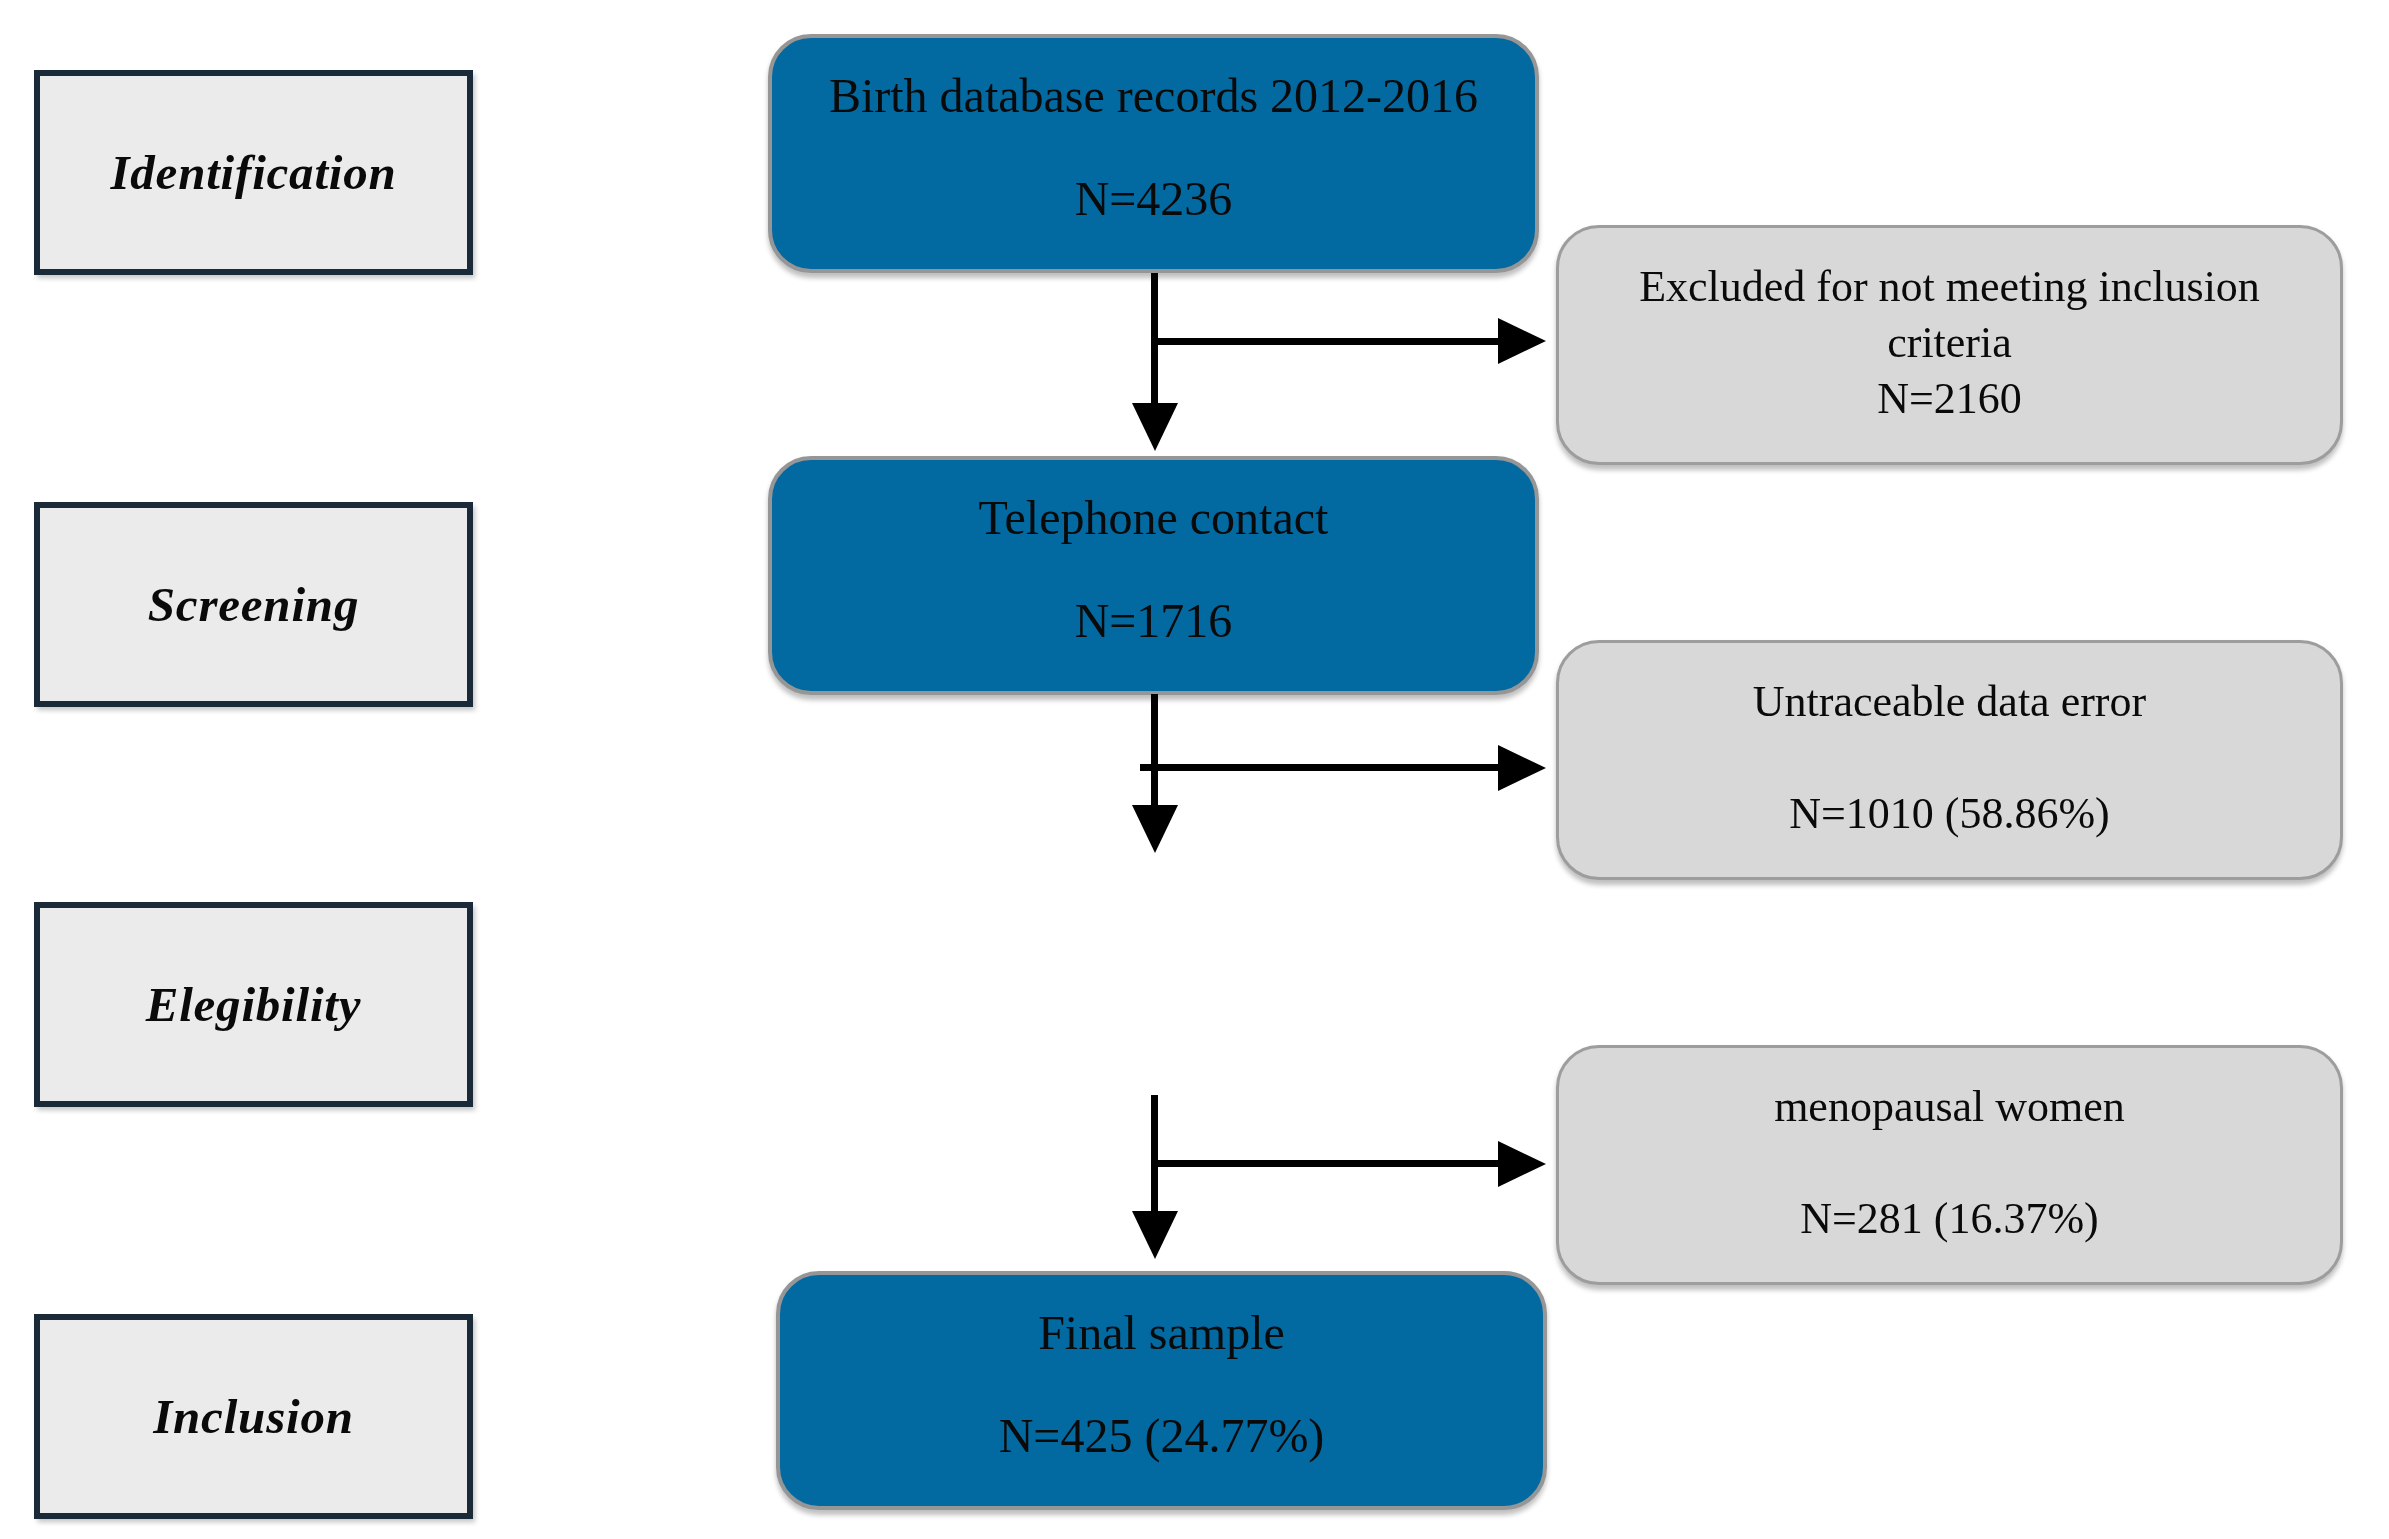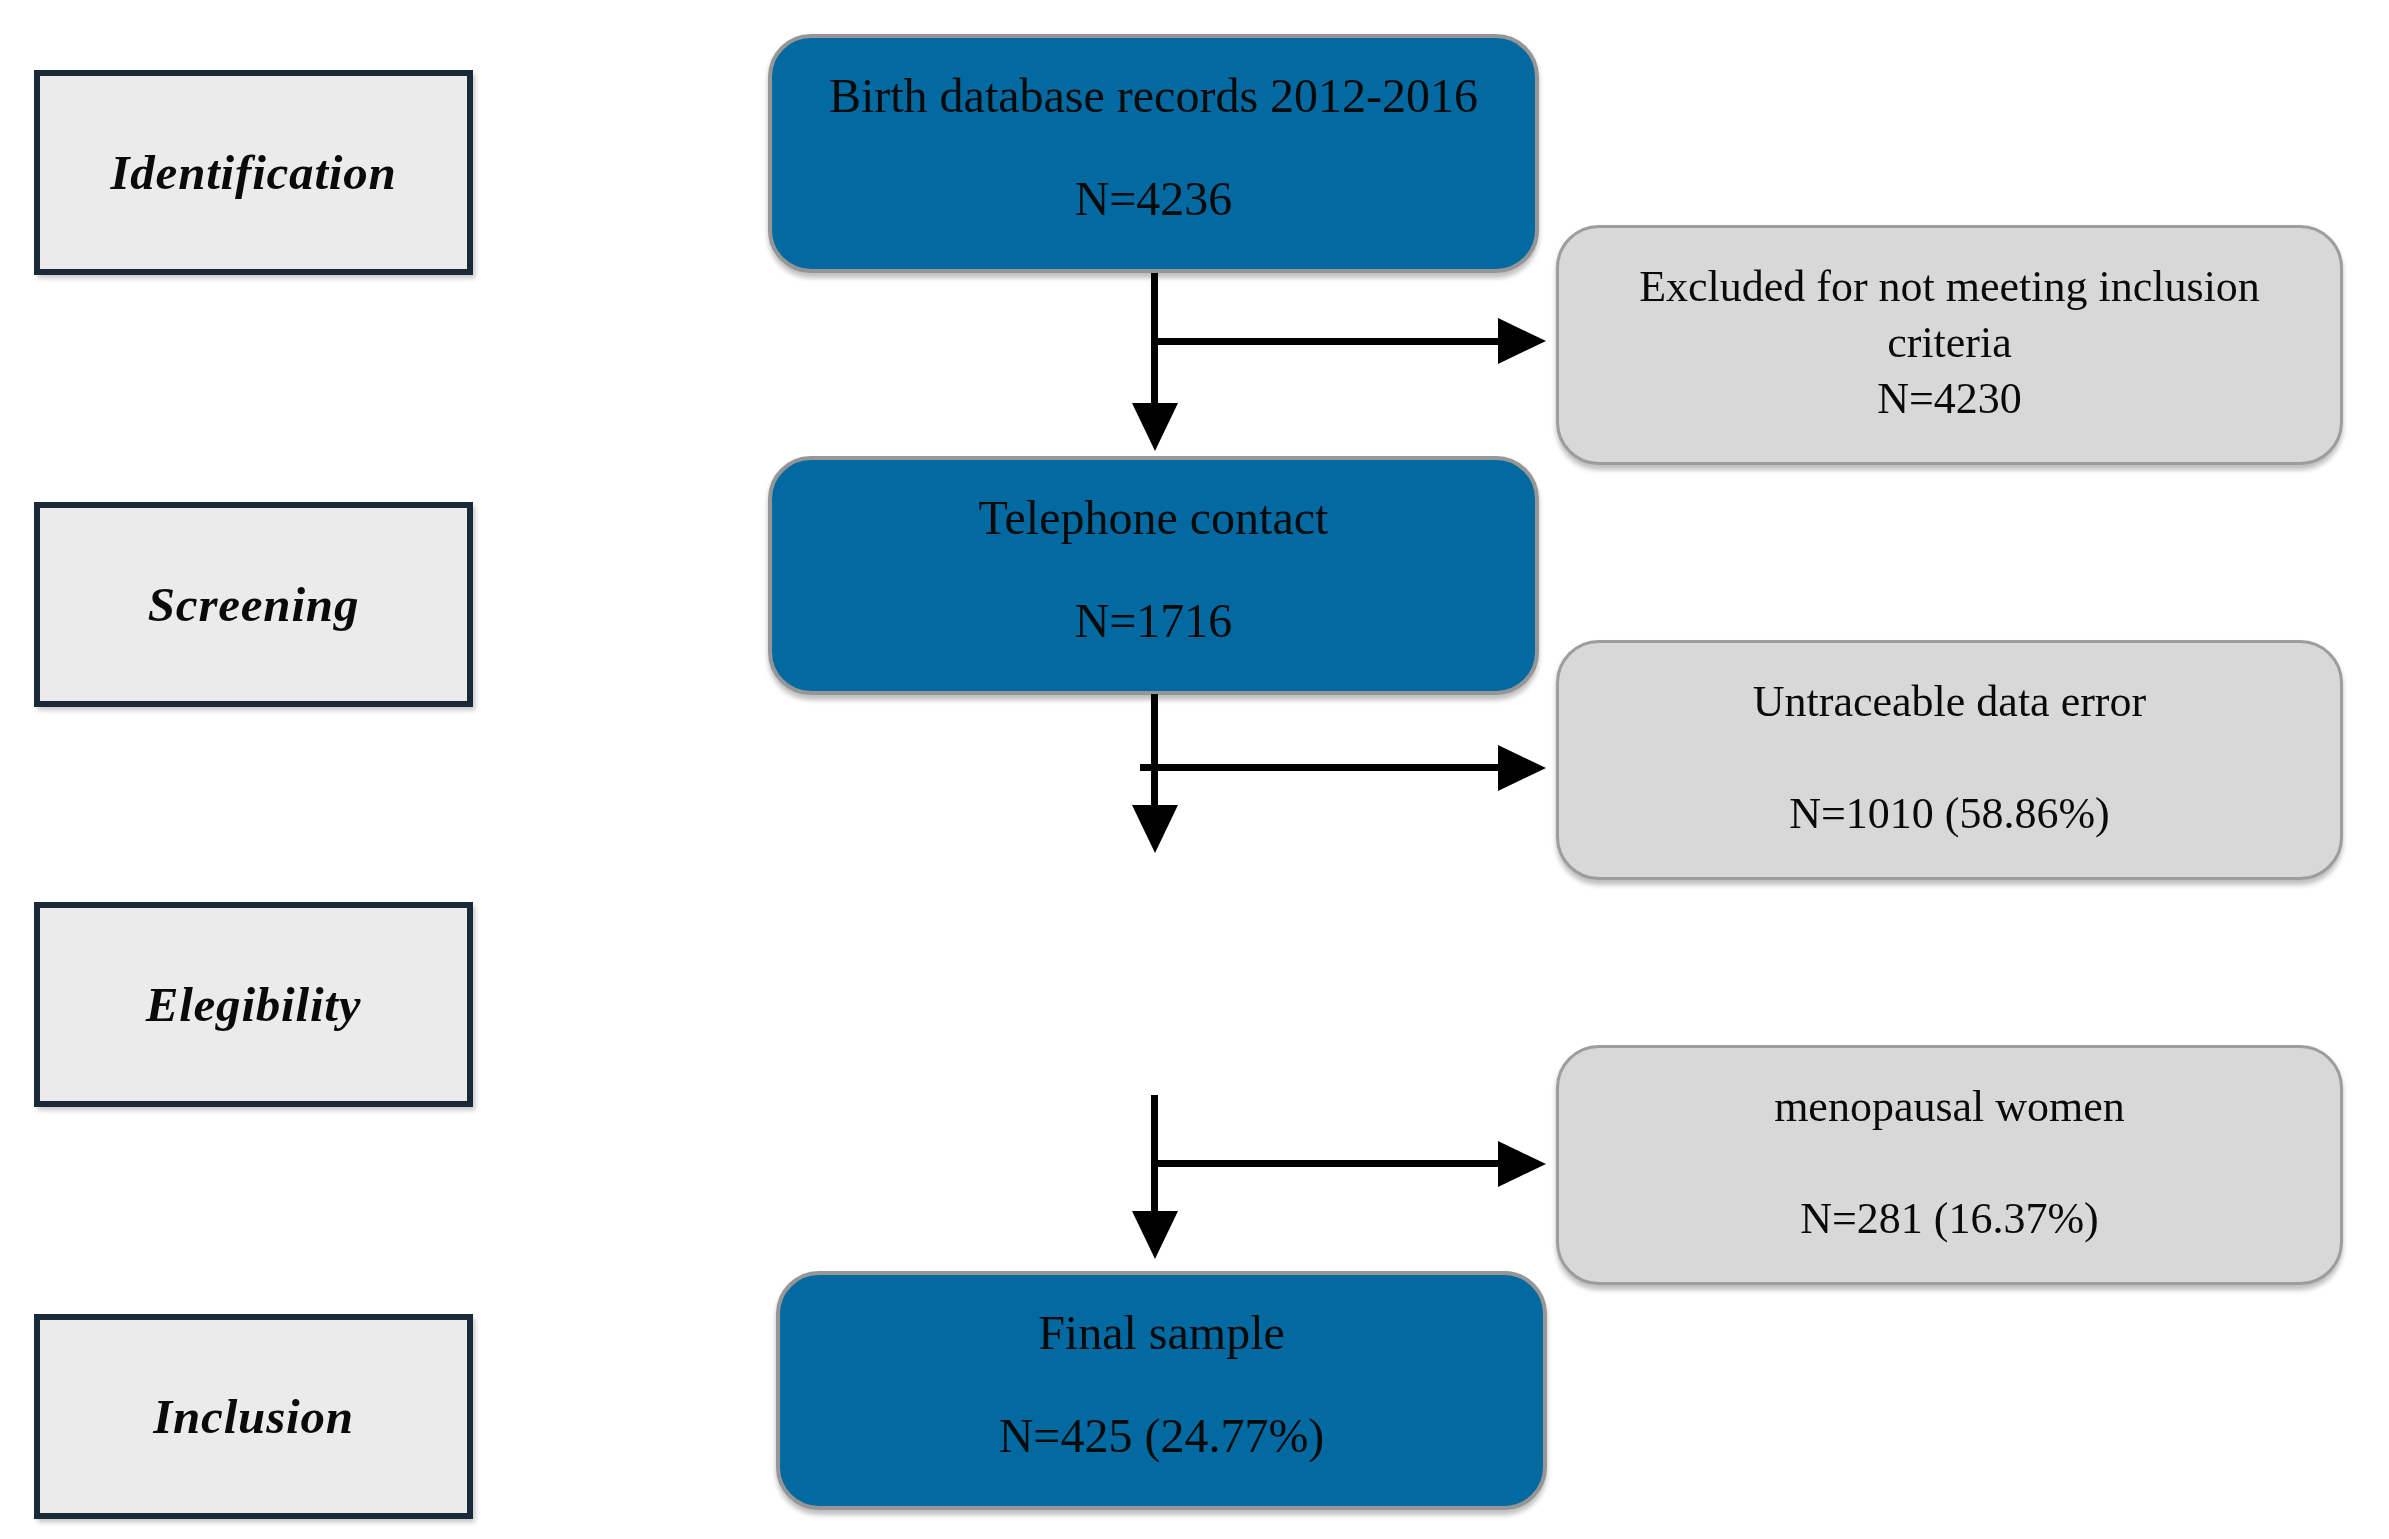--- a/index.html
+++ b/index.html
@@ -124,21 +124,21 @@
   <div class="flow" style="top:1271px;margin-left:8px;">
     <div class="box-title">Final sample</div>
     <div class="box-count">N=425 (24.77%)</div>
   </div>
 
   <div class="excl" style="top:225px;">
     <div class="box-title">
       <span class="line">Excluded for not meeting inclusion</span>
       <span class="line">criteria</span>
     </div>
-    <div class="box-count">N=4230</div>
+    <div class="box-count">N=2160</div>
   </div>
   <div class="excl" style="top:640px;gap:25px;">
     <div class="box-title">
       <span class="line">Untraceable data error</span>
     </div>
     <div class="box-count">N=1010 (58.86%)</div>
   </div>
   <div class="excl" style="top:1045px;">
     <div class="box-title">
       <span class="line">menopausal women</span>

